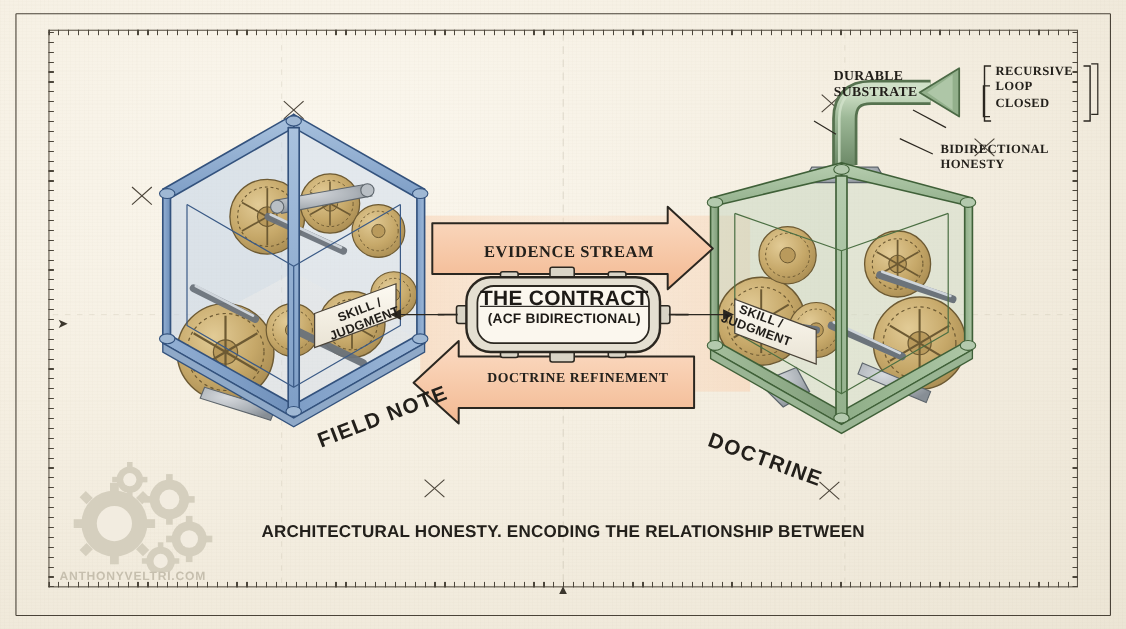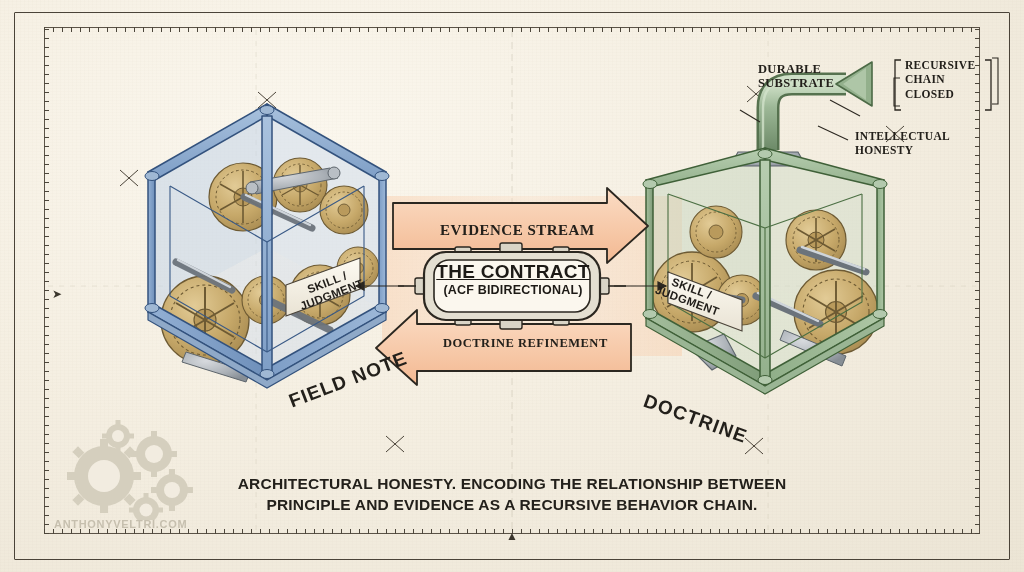--- a/index.html
+++ b/index.html
@@ -492,26 +492,26 @@
     </g>
   </svg>
 
   <div class="lbl lbl-durable">
     <div>DURABLE</div>
     <div>SUBSTRATE</div>
   </div>
 
   <div class="lbl lbl-recursive">
     <div>RECURSIVE</div>
-    <div>CHAIN</div>
+    <div>LOOP</div>
     <div>CLOSED</div>
   </div>
 
   <div class="lbl lbl-intellectual">
-    <div>INTELLECTUAL</div>
+    <div>BIDIRECTIONAL</div>
     <div>HONESTY</div>
   </div>
 
   <div class="lbl lbl-evidence">EVIDENCE STREAM</div>
 
   <div class="lbl lbl-principle">DOCTRINE REFINEMENT</div>
 
   <div class="contract-txt">
     <div class="contract-title">THE CONTRACT</div>
     <div class="contract-sub">(ACF BIDIRECTIONAL)</div>
@@ -526,21 +526,20 @@
     <div>SKILL /</div>
     <div>JUDGMENT</div>
   </div>
 
   <div class="cube-cap cap-field">FIELD NOTE</div>
 
   <div class="cube-cap cap-doct">DOCTRINE</div>
 
   <div class="caption">
     <div>ARCHITECTURAL HONESTY. ENCODING THE RELATIONSHIP BETWEEN</div>
-    <div>PRINCIPLE AND EVIDENCE AS A RECURSIVE BEHAVIOR CHAIN.</div>
   </div>
 
   <svg class="watermark" viewBox="0 0 160 100">
     <g fill="#d5cfbe">
       <g transform="translate(52,56)">
         <circle r="30"></circle>
           <circle r="16" fill="#f2ece0"></circle>
         <g>
           <rect x="-4" y="-37" width="8" height="10"></rect>
             <rect x="-4" y="27" width="8" height="10"></rect>

